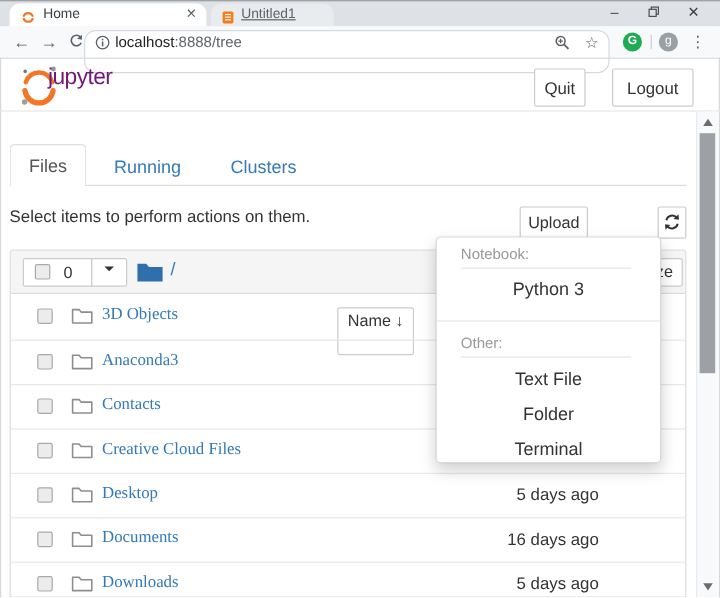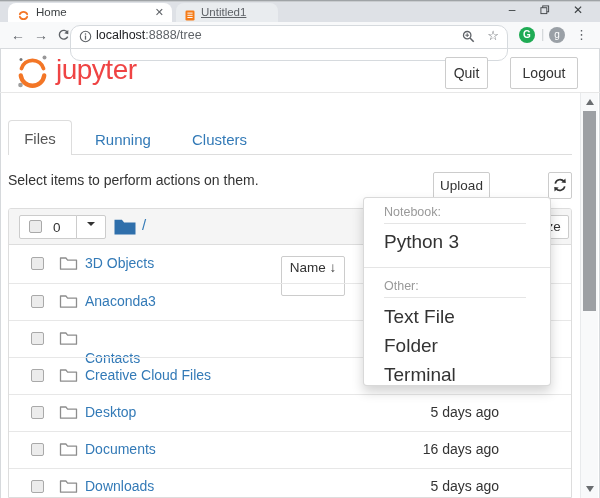--- a/index.html
+++ b/index.html
@@ -20,28 +20,28 @@
   .url{font-size:12.5px;line-height:19px;color:#202124;white-space:nowrap;}
   .url .dim{color:#5f6368;}
   .winctl{font-size:12px;color:#3c4043;text-align:center;line-height:18px;width:14px;height:18px;}
   
   .btn{background:#fff;border:1px solid #ccc;border-radius:2px;color:#333;
     font-size:13.5px;text-align:center;cursor:pointer;}
   .btn.pressed{background:#e6e6e6;border-color:#adadad;box-shadow:inset 0 2px 3px rgba(0,0,0,.12);margin-top:28px;}
   .caret{display:inline-block;width:0;height:0;border-top:4px solid #333;
     border-left:4px solid transparent;border-right:4px solid transparent;vertical-align:middle;margin-left:4px;}
   .navtab-link{font-size:15px;color:#337ab7;cursor:pointer;}
-  .filelink{font-size:14px;color:#337ab7;}
+  .filelink{font-size:14px;color:#337ab7;font-family:Liberation Serif, serif;}
   .cbx{width:13px;height:13px;background:#ececec;border:1px solid #a9a9a9;border-radius:2px;}
   .rowline{border-top:1px solid #e7e7e7;}
   .menu{background:#fff;border:1px solid rgba(0,0,0,.15);border-radius:4px;
     box-shadow:0 6px 12px rgba(0,0,0,.175);}
   .menu-header{margin:4px 24px 0 20px;padding:3px 0 4px 0;color:#999;
     font-size:12.5px;border-bottom:1px solid #e5e5e5;}
-  .menu-item{padding:5px 20px;font-size:19px;color:#333;line-height:19px;cursor:pointer;}
+  .menu-item{padding:5px 20px;font-size:15px;color:#333;line-height:19px;cursor:pointer;text-align:center;}
   .menu-divider{height:1px;background:#e5e5e5;margin:8px 0;}
   .scrolltrack{background:#f8f9fa;border-left:1px solid #e8eaec;}
   .tri-up{width:0;height:0;border-left:4px solid transparent;border-right:4px solid transparent;
     border-bottom:6px solid #6a6d70;}
   .tri-down{width:0;height:0;border-left:4px solid transparent;border-right:4px solid transparent;
     border-top:6px solid #6a6d70;}
 </style>
 </head>
 <body>
 
@@ -117,21 +117,21 @@
 
   <div class="abs" style="left:14px;top:52px;">
     <svg width="36" height="38" viewBox="0 0 36 38">
       <circle cx="7" cy="7.5" r="1.5" fill="#767677"></circle>
       <circle cx="30.5" cy="5.5" r="2" fill="#989798"></circle>
       <circle cx="6.5" cy="33" r="2.3" fill="#9e9e9e"></circle>
       <path d="M7.5 16.5 A 11.5 11.5 0 0 1 29.5 16.5" fill="none" stroke="#f37626" stroke-width="3.8" stroke-linecap="round"></path>
       <path d="M6.8 23.5 A 11.8 11.8 0 0 0 30.2 23.5" fill="none" stroke="#f37626" stroke-width="4.4" stroke-linecap="round"></path>
     </svg>
   </div>
-  <span class="abs" style="left:56px;top:54px;font-size:28px;color:#ef4444;letter-spacing:-0.5px;">jupyter</span>
+  <span class="abs" style="left:40px;top:54px;font-size:19px;color:#701a75;letter-spacing:-0.5px;">jupyter</span>
   <div class="abs btn" style="left:445px;top:57px;width:43px;height:32px;line-height:30px;font-size:14px;">Quit</div>
   <div class="abs btn" style="left:510px;top:57px;width:68px;height:32px;line-height:30px;font-size:14px;text-align:center;">Logout</div>
   <div class="abs" style="left:0;top:92px;width:600px;height:1px;background:#e7e7e7;"></div>
 
   <div class="abs scrolltrack" style="left:580px;top:93px;width:18px;height:405px;">
     <div class="abs tri-up" style="left:5px;top:6px;"></div>
     <div class="abs" style="left:2px;top:18px;width:13px;height:200px;background:#9da0a4;"></div>
     <div class="abs tri-down" style="left:5px;bottom:6px;"></div>
   </div>
 
@@ -187,21 +187,21 @@
               <path d="M1.5 13.2 V2 h5.4 l1.7 2.1 h8.9 V13.2 z" fill="none" stroke="#8d8d8d" stroke-width="1.3" stroke-linejoin="round"></path>
             </svg></span>
         <span class="abs filelink" style="left:76px;top:9px;">Anaconda3</span>
         <span class="abs" style="right:72px;top:9px;width:120px;text-align:right;font-size:14px;color:#333;"></span>
       </div>
       <div class="abs rowline" style="top:74px;width:562px;height:37px;">
         <div class="abs cbx" style="left:22px;top:11px;"></div>
         <span class="abs" style="left:50px;top:10px;"><svg width="19" height="15" viewBox="0 0 19 15">
               <path d="M1.5 13.2 V2 h5.4 l1.7 2.1 h8.9 V13.2 z" fill="none" stroke="#8d8d8d" stroke-width="1.3" stroke-linejoin="round"></path>
             </svg></span>
-        <span class="abs filelink" style="left:76px;top:9px;margin-top:20px;">Contacts</span>
+        <span class="abs filelink" style="left:76px;top:9px;">Contacts</span>
         <span class="abs" style="right:72px;top:9px;width:120px;text-align:right;font-size:14px;color:#333;"></span>
       </div>
       <div class="abs rowline" style="top:111px;width:562px;height:37px;">
         <div class="abs cbx" style="left:22px;top:11px;"></div>
         <span class="abs" style="left:50px;top:10px;"><svg width="19" height="15" viewBox="0 0 19 15">
               <path d="M1.5 13.2 V2 h5.4 l1.7 2.1 h8.9 V13.2 z" fill="none" stroke="#8d8d8d" stroke-width="1.3" stroke-linejoin="round"></path>
             </svg></span>
         <span class="abs filelink" style="left:76px;top:9px;">Creative Cloud Files</span>
         <span class="abs" style="right:72px;top:9px;width:120px;text-align:right;font-size:14px;color:#333;"></span>
       </div>

